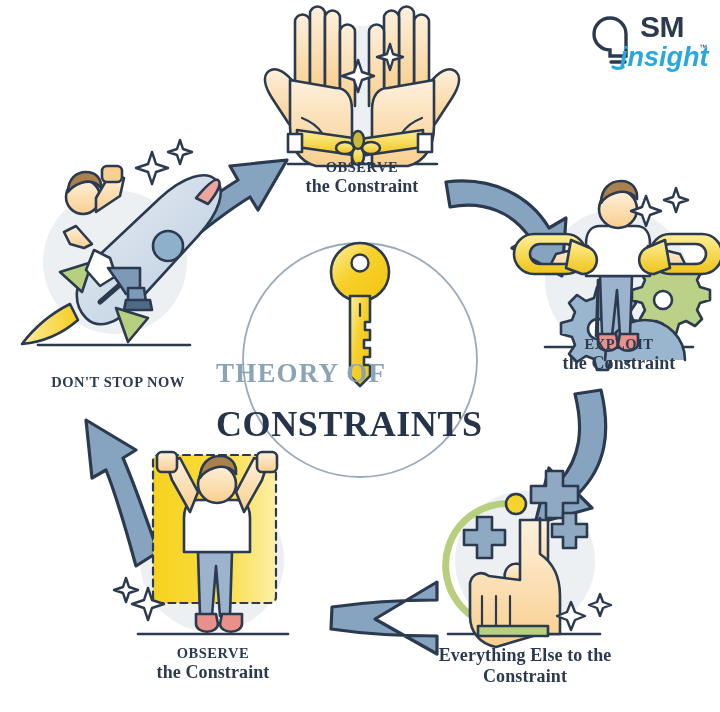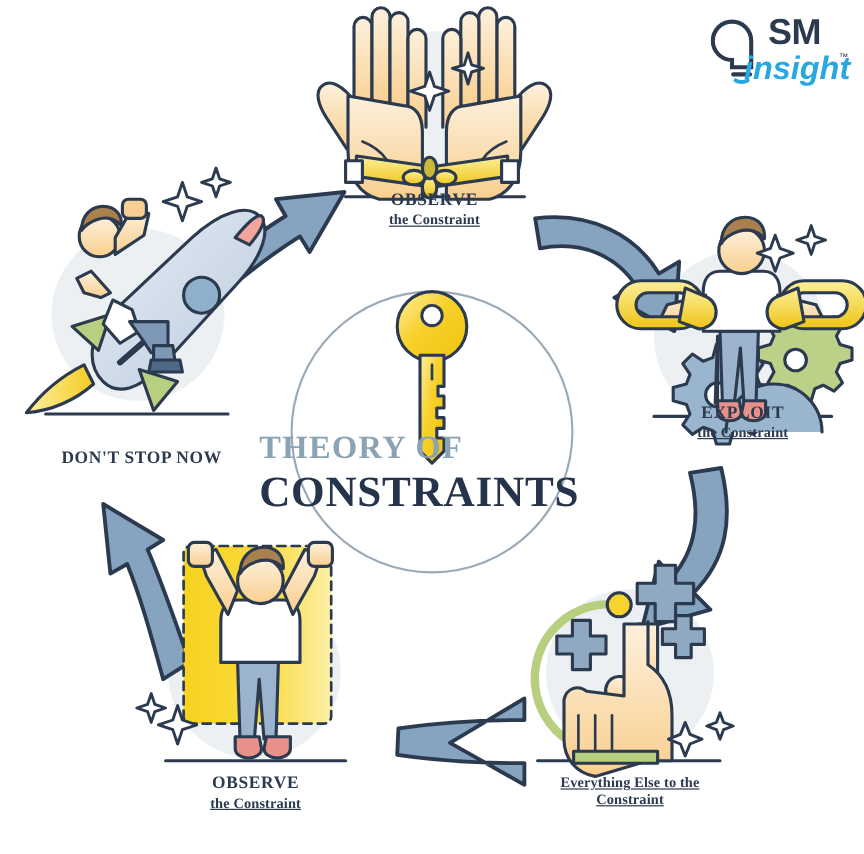--- a/index.html
+++ b/index.html
@@ -36,23 +36,22 @@
   }
   .stage-label .ttl {
     display: block;
     font-weight: bold;
     font-size: 14.5px;
     letter-spacing: 0.55px;
   }
   .stage-label .sub {
     display: block;
     font-weight: bold;
-    font-size: 12px;
+    font-size: 18px;
     letter-spacing: 0.1px;
-    text-decoration: underline;
   }
   .center-title {
     position: absolute;
     left: 216px;
     top: 358px;
     width: 288px;
     pointer-events: none;
   }
   .center-title .t1 {
     display: block;
@@ -62,21 +61,21 @@
     color: #8aa3b5;
     letter-spacing: 1.2px;
   }
   .center-title .t2 {
     display: block;
     font-family: "Liberation Serif", serif;
     font-weight: bold;
     font-size: 36px;
     color: #25344a;
     letter-spacing: 0.6px;
-    margin-top: 0;
+    margin-top: 14px;
   }
   .logo {
     position: absolute;
     right: 10px;
     top: 8px;
     width: 118px;
     height: 70px;
   }
 </style>
 </head>

